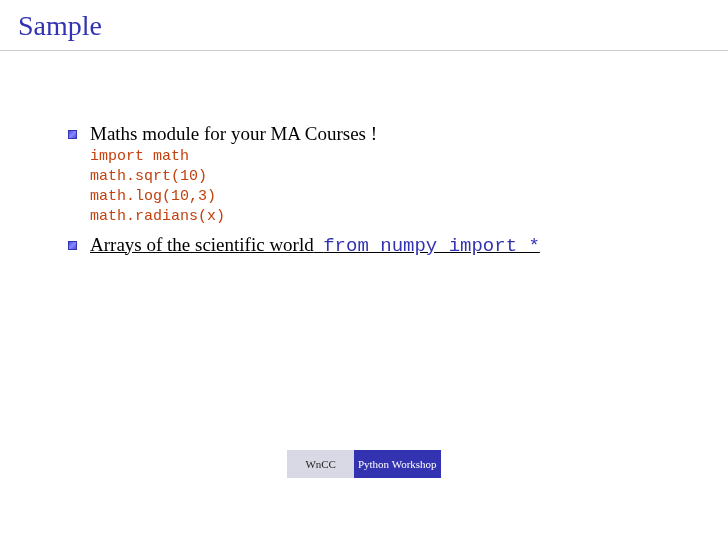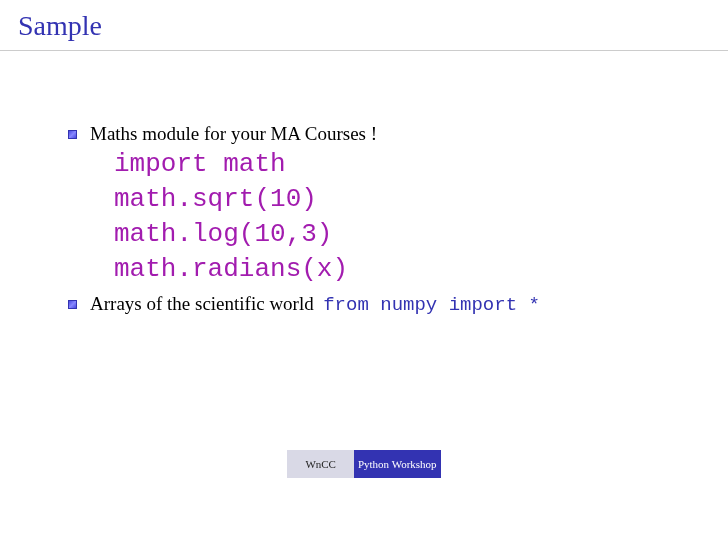--- a/index.html
+++ b/index.html
@@ -39,31 +39,30 @@
     left: -22px;
     top: 9px;
     width: 7px;
     height: 7px;
     background: linear-gradient(135deg, #4a4ae0 0%, #8888ff 50%, #4a4ae0 100%);
     border: 0.5px solid #3333b2;
   }
   .bullet-text { font-family: Georgia, serif; margin-top: 32px; }
   .code {
     font-family: 'Courier New', Courier, monospace;
-    color: #a21caf;
+    color: #c2410c;
     white-space: pre;
-    font-size: 26px;
-    margin-left: 24px;
+    font-size: 15px;
   }
   .code-block { display: block; }
   .inline-code {
     font-family: 'Courier New', Courier, monospace;
     color: #3333b2;
   }
-  .second-bullet { margin-top: 4px; }
+  .second-bullet { margin-top: 4px; text-decoration: underline; }
   .footer {
     height: 28px;
     display: flex;
     justify-content: flex-end;
     align-items: stretch;
     font-size: 11px;
     font-family: Georgia, serif;
   }
   .footer-left {
     background: #d9d9e6;

